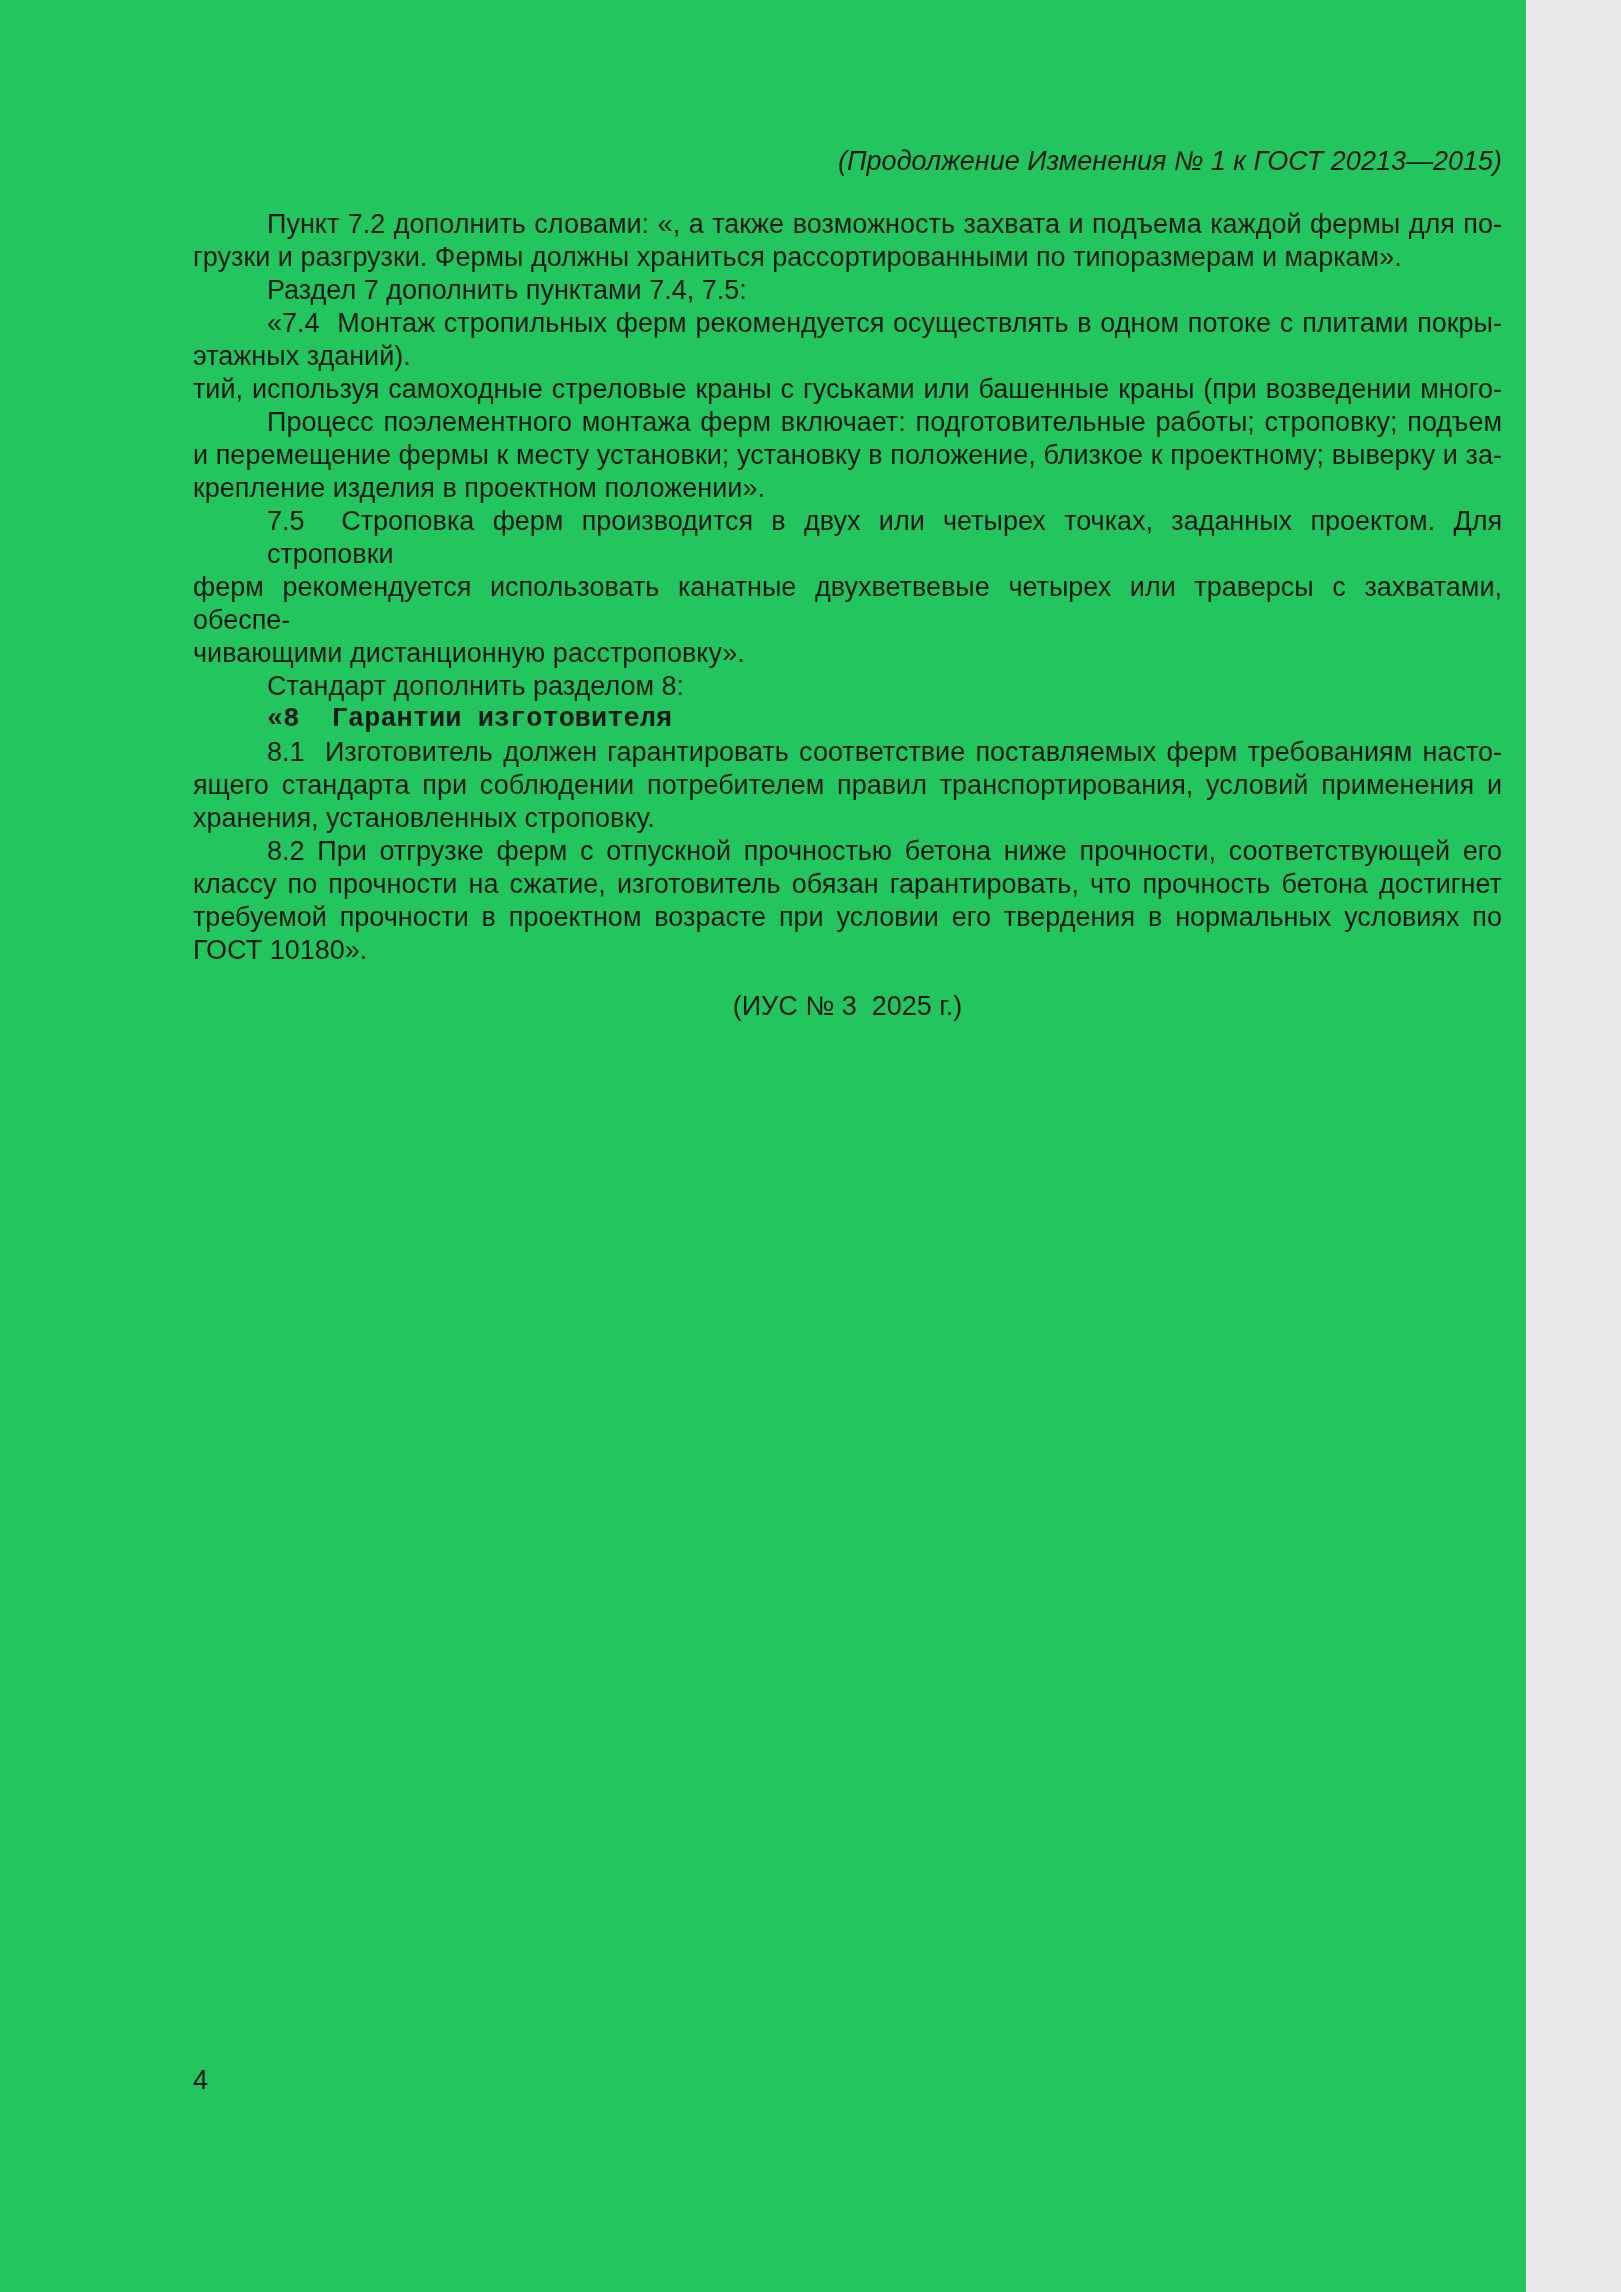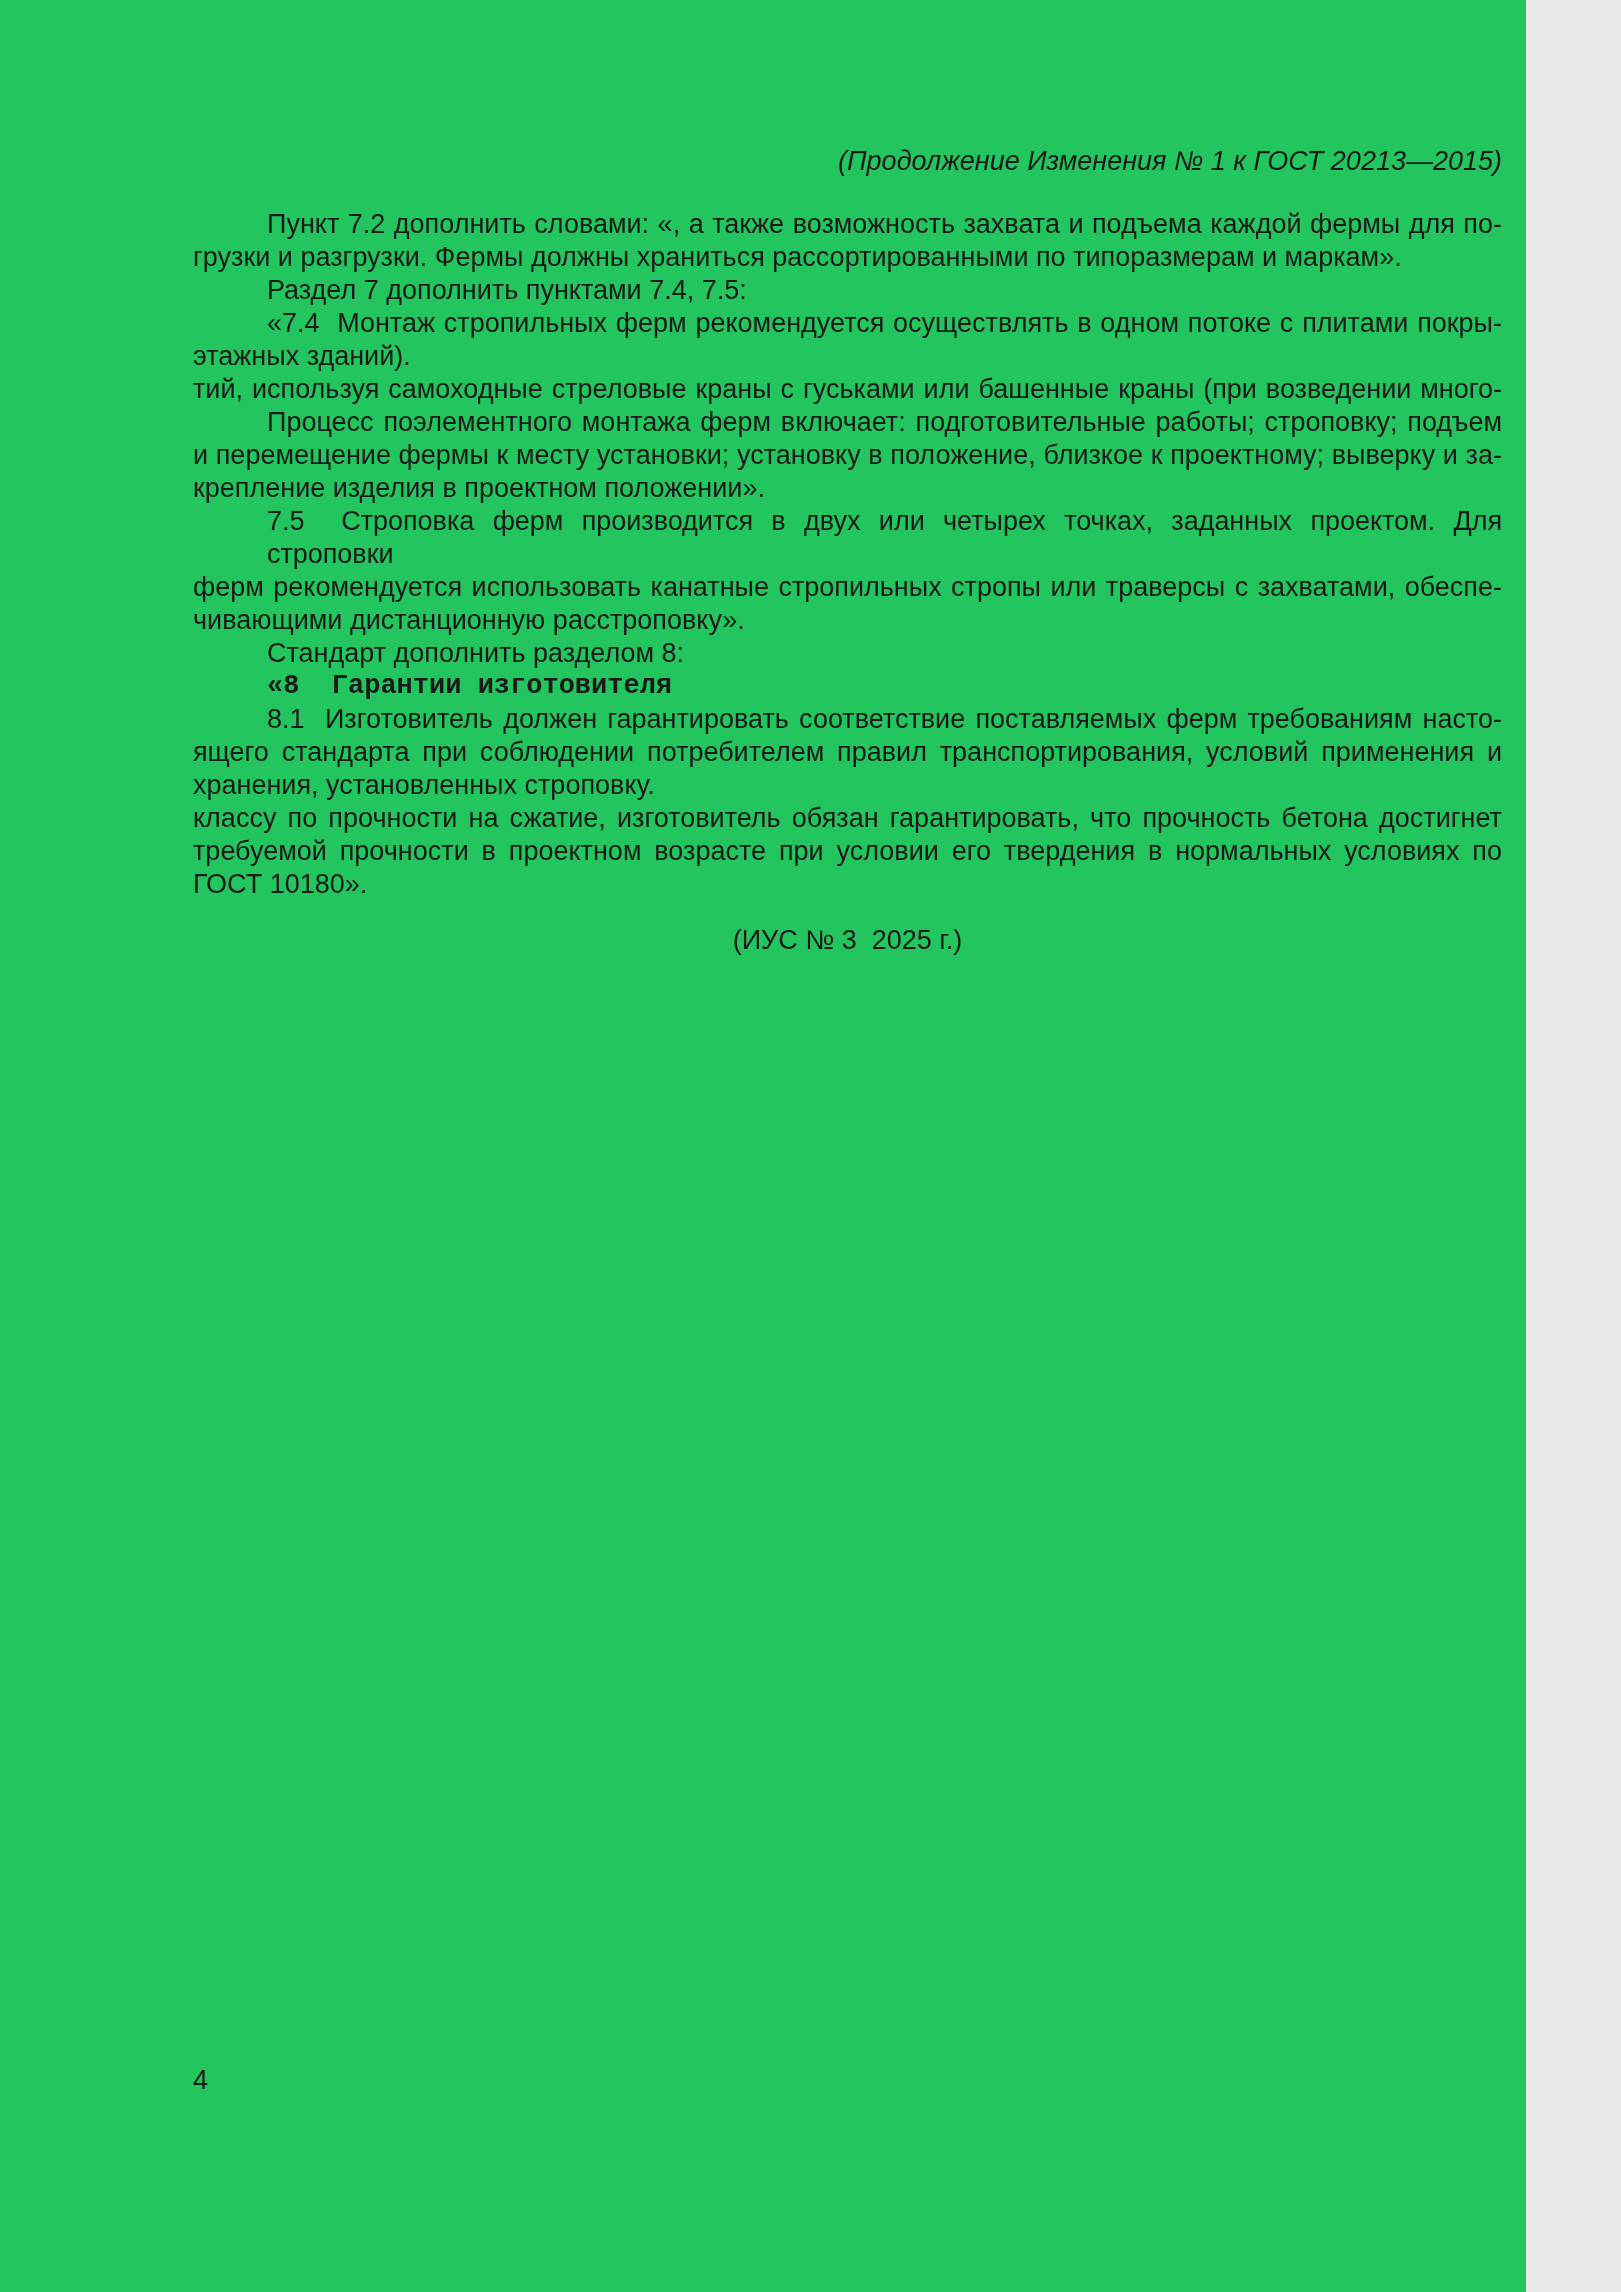--- a/index.html
+++ b/index.html
@@ -82,35 +82,36 @@
           <div class="line last">этажных зданий).</div>
           <div class="line">тий, используя самоходные стреловые краны с гуськами или башенные краны (при возведении много-</div>
         </div>
         <div class="paragraph">
           <div class="line first">Процесс поэлементного монтажа ферм включает: подготовительные работы; строповку; подъем</div>
           <div class="line">и перемещение фермы к месту установки; установку в положение, близкое к проектному; выверку и за-</div>
           <div class="line last">крепление изделия в проектном положении».</div>
         </div>
         <div class="paragraph">
           <div class="line first" style="letter-spacing: -0.03px;">7.5&nbsp; Строповка ферм производится в двух или четырех точках, заданных проектом. Для строповки</div>
-          <div class="line">ферм рекомендуется использовать канатные стропильных стропы или траверсы с захватами, обеспе-</div>
+          <div class="line">ферм рекомендуется использовать канатные двухветвевые четырех или траверсы с захватами, обеспе-</div>
           <div class="line last">чивающими дистанционную расстроповку».</div>
         </div>
         <div class="paragraph">
           <div class="line first last">Стандарт дополнить разделом 8:</div>
         </div>
         <div class="paragraph bold">
           <div class="line first last">«8&nbsp; Гарантии изготовителя</div>
         </div>
         <div class="paragraph">
           <div class="line first">8.1&nbsp; Изготовитель должен гарантировать соответствие поставляемых ферм требованиям насто-</div>
           <div class="line">ящего стандарта при соблюдении потребителем правил транспортирования, условий применения и</div>
           <div class="line last">хранения, установленных строповку.</div>
         </div>
         <div class="paragraph">
+          <div class="line first">8.2 При отгрузке ферм с отпускной прочностью бетона ниже прочности, соответствующей его</div>
           <div class="line">классу по прочности на сжатие, изготовитель обязан гарантировать, что прочность бетона достигнет</div>
           <div class="line">требуемой прочности в проектном возрасте при условии его твердения в нормальных условиях по</div>
           <div class="line last">ГОСТ 10180».</div>
         </div>
       </div>
     <div class="ius-note">(ИУС № 3&nbsp; 2025 г.)</div>
   </div>
 
   <div class="page-number">4</div>
 </div>

